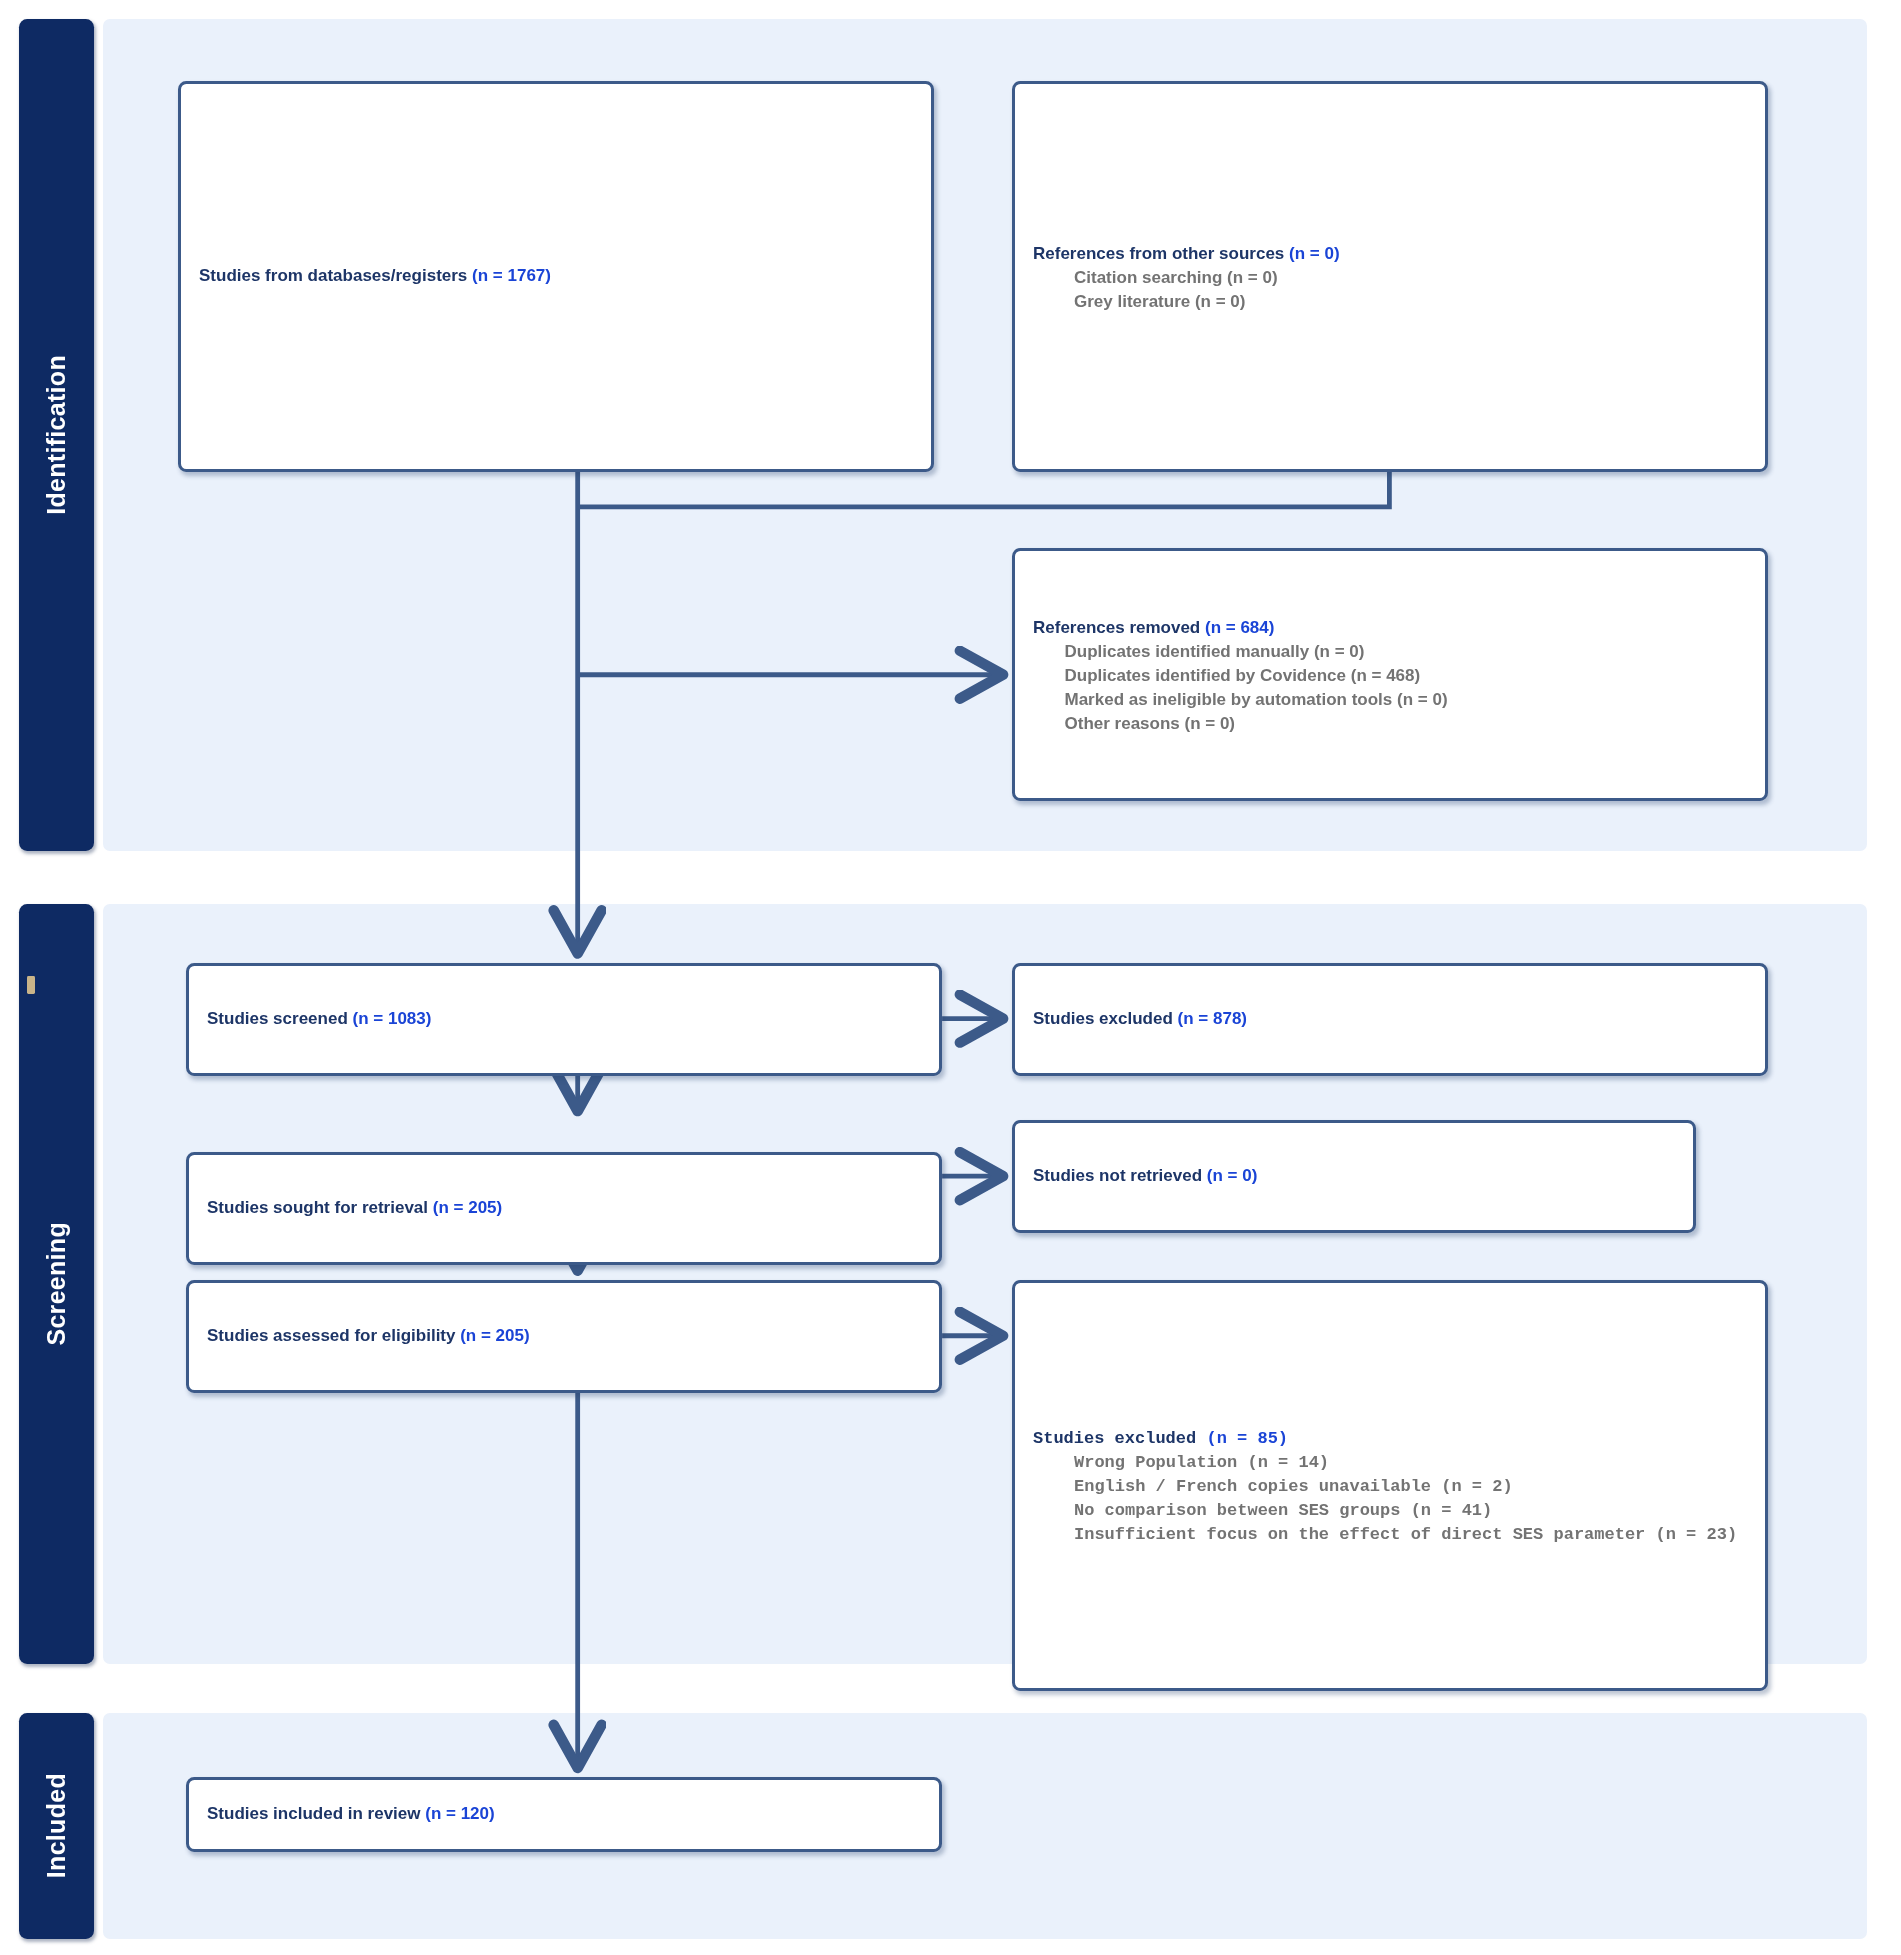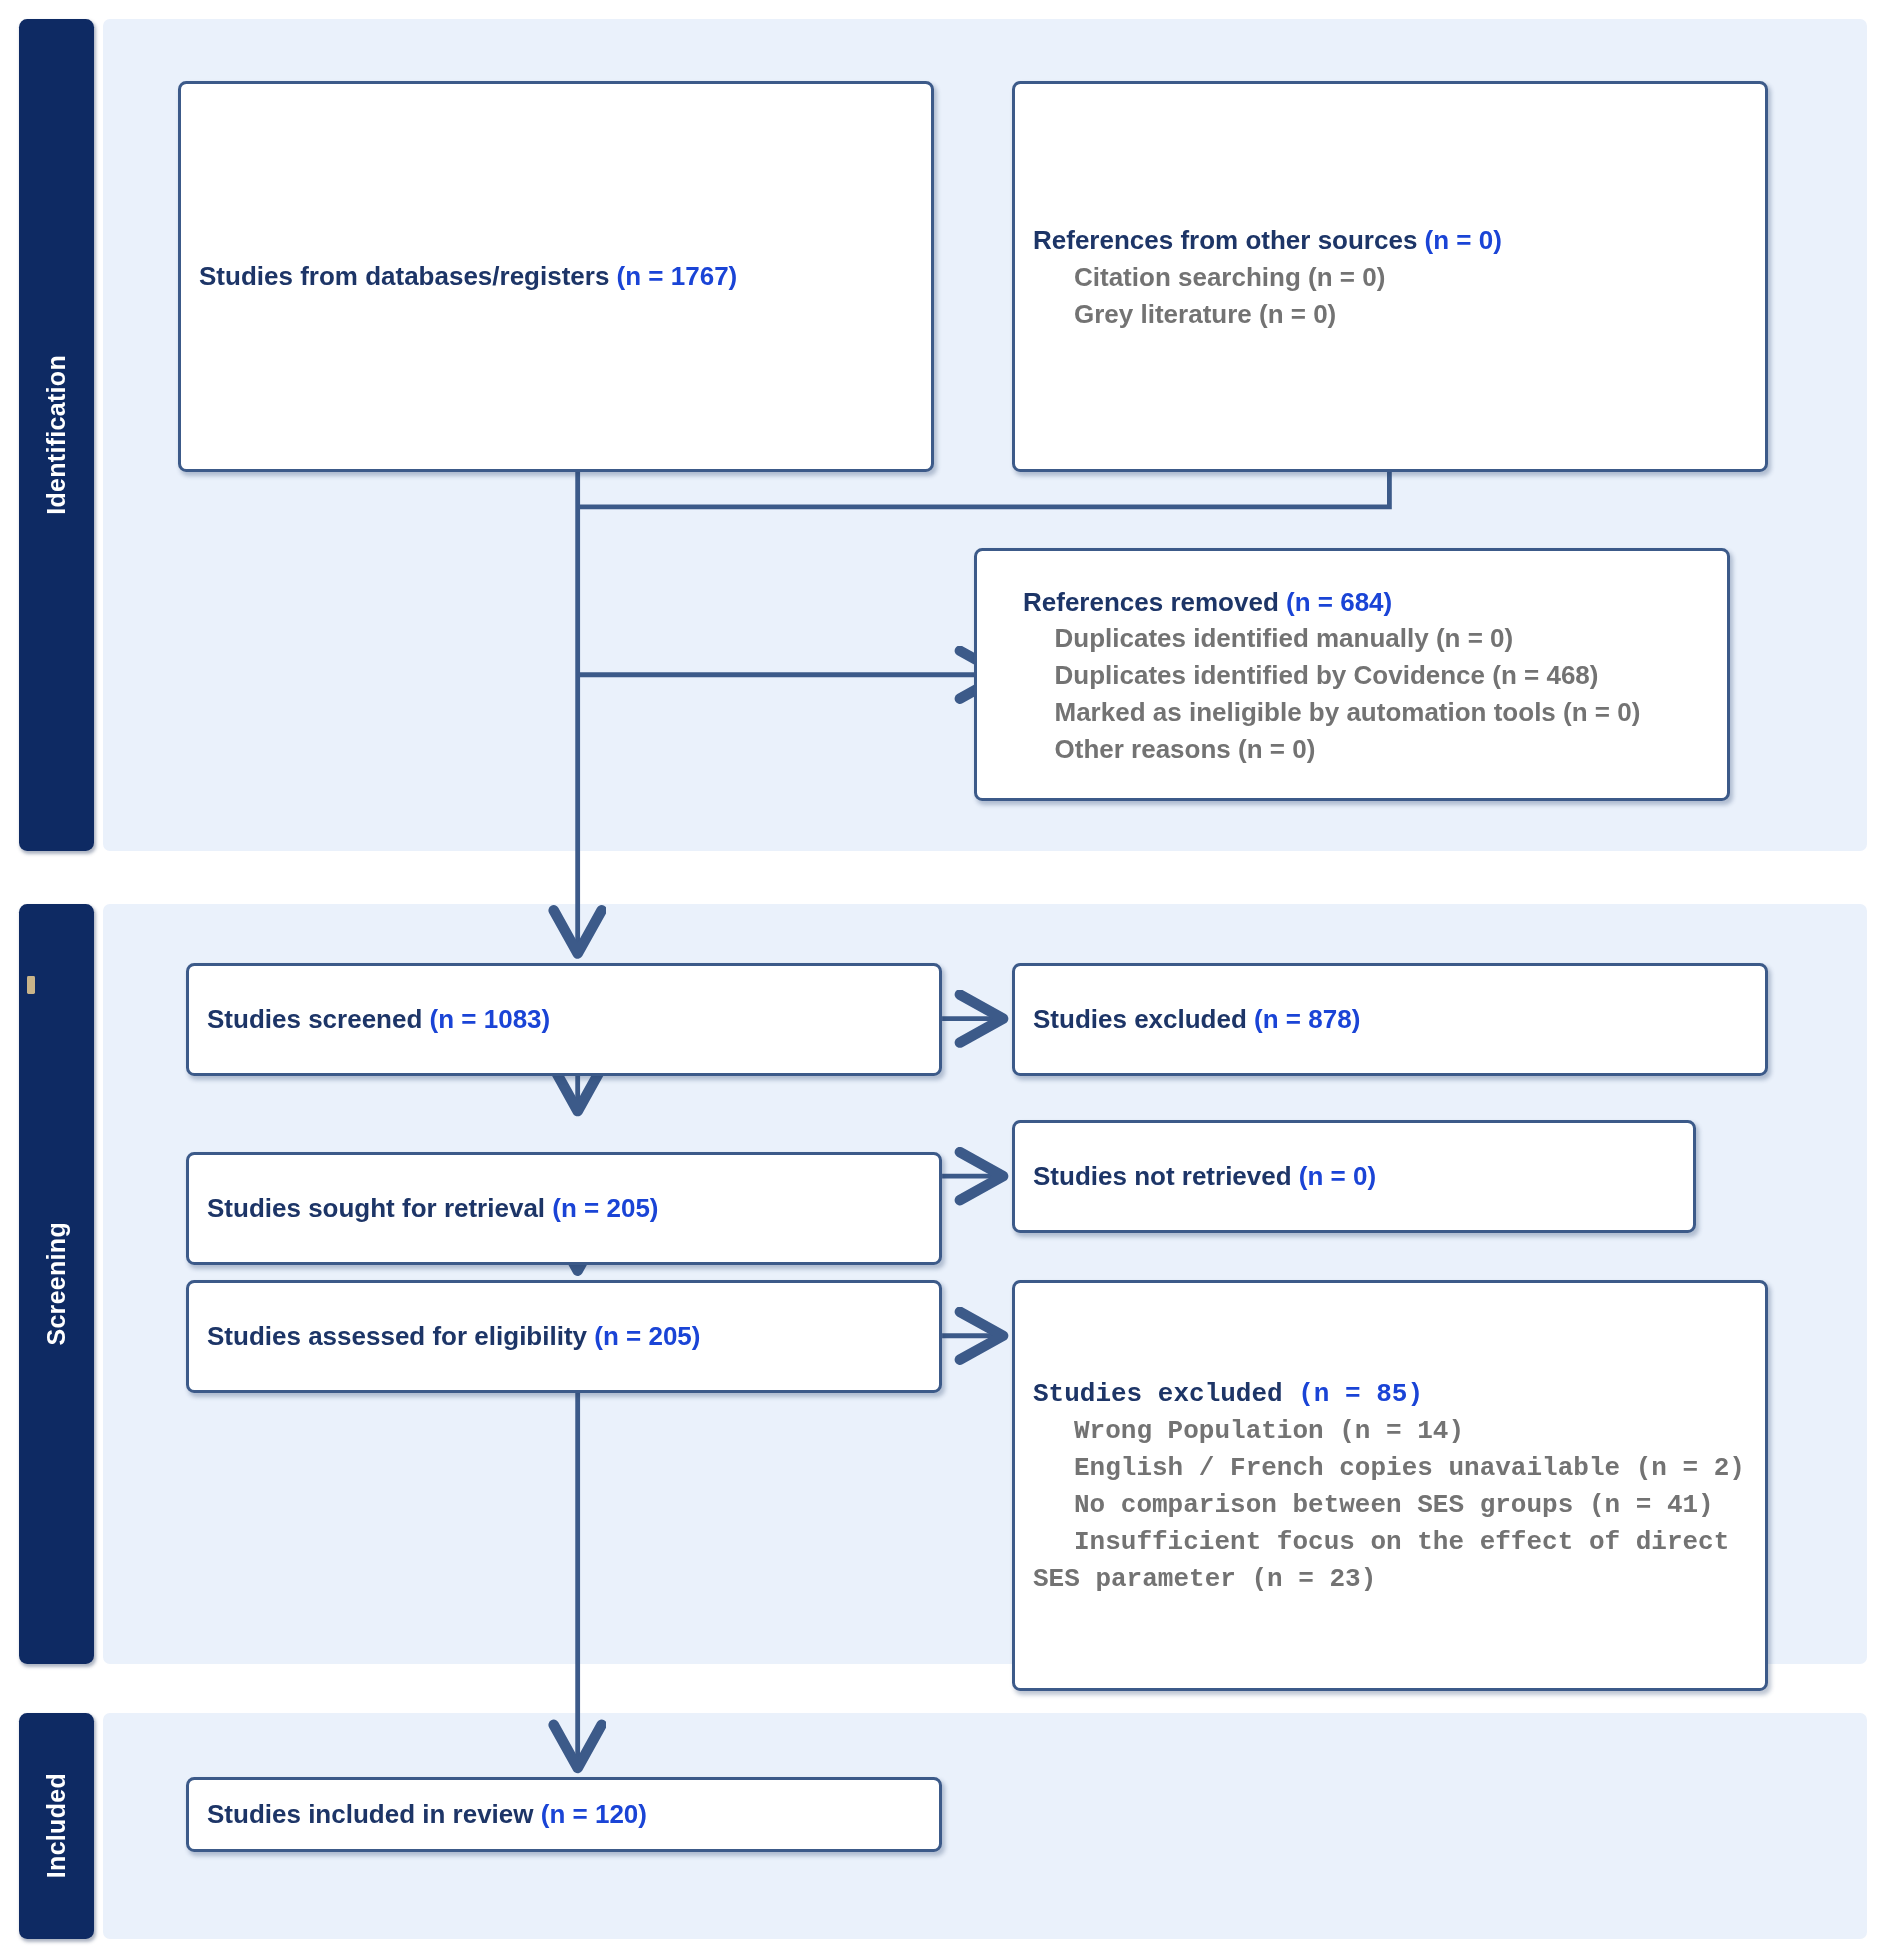--- a/index.html
+++ b/index.html
@@ -75,39 +75,39 @@
     box-shadow: 2.7px 3.4px 4.1px rgba(40,65,110,0.30);
     box-sizing: border-box;
     display: flex;
     align-items: center;
   }
   .flow-box .box-text {
     padding: 0 18px;
     width: 100%;
     box-sizing: border-box;
     color: #1d3567;
-    font-size: 26px;
+    font-size: 17px;
     font-weight: 600;
     line-height: 1.42;
   }
   .flow-box .box-text.has-sub { padding-top: 2.7px; }
 
   .count { color: #1a44d6; font-weight: bold; }
   .sub-line {
     display: block;
     text-indent: 41px;
     font-weight: 600;
     color: #737373;
   }
   .sub-line.tight { text-indent: 31.5px; }
 
   
   #box-databases   { left: 178px;  top: 81px;  width: 756px; height: 391px; }
   #box-othersource { left: 1012px; top: 81px;  width: 756px; height: 391px; }
-  #box-removed     { left: 974px; top: 548px;  width: 756px; height: 253px; padding-left: 28px; }
+  #box-removed     { left: 1012px; top: 548px;  width: 756px; height: 253px; }
 
   #box-screened    { left: 186px;  top: 963px; width: 756px; height: 113px; }
   #box-excluded1   { left: 1012px; top: 963px; width: 756px; height: 113px; }
   #box-sought      { left: 186px;  top: 1152px; width: 756px; height: 113px; }
   #box-notretr     { left: 1012px; top: 1120px; width: 684px; height: 113px; }
   #box-assessed    { left: 186px;  top: 1280px; width: 756px; height: 113px; }
   #box-excluded2   { left: 1012px; top: 1280px; width: 756px; height: 411px; font-family: Liberation Mono, monospace; }
 
   #box-included    { left: 186px;  top: 1777px; width: 756px; height: 75px; }
 

